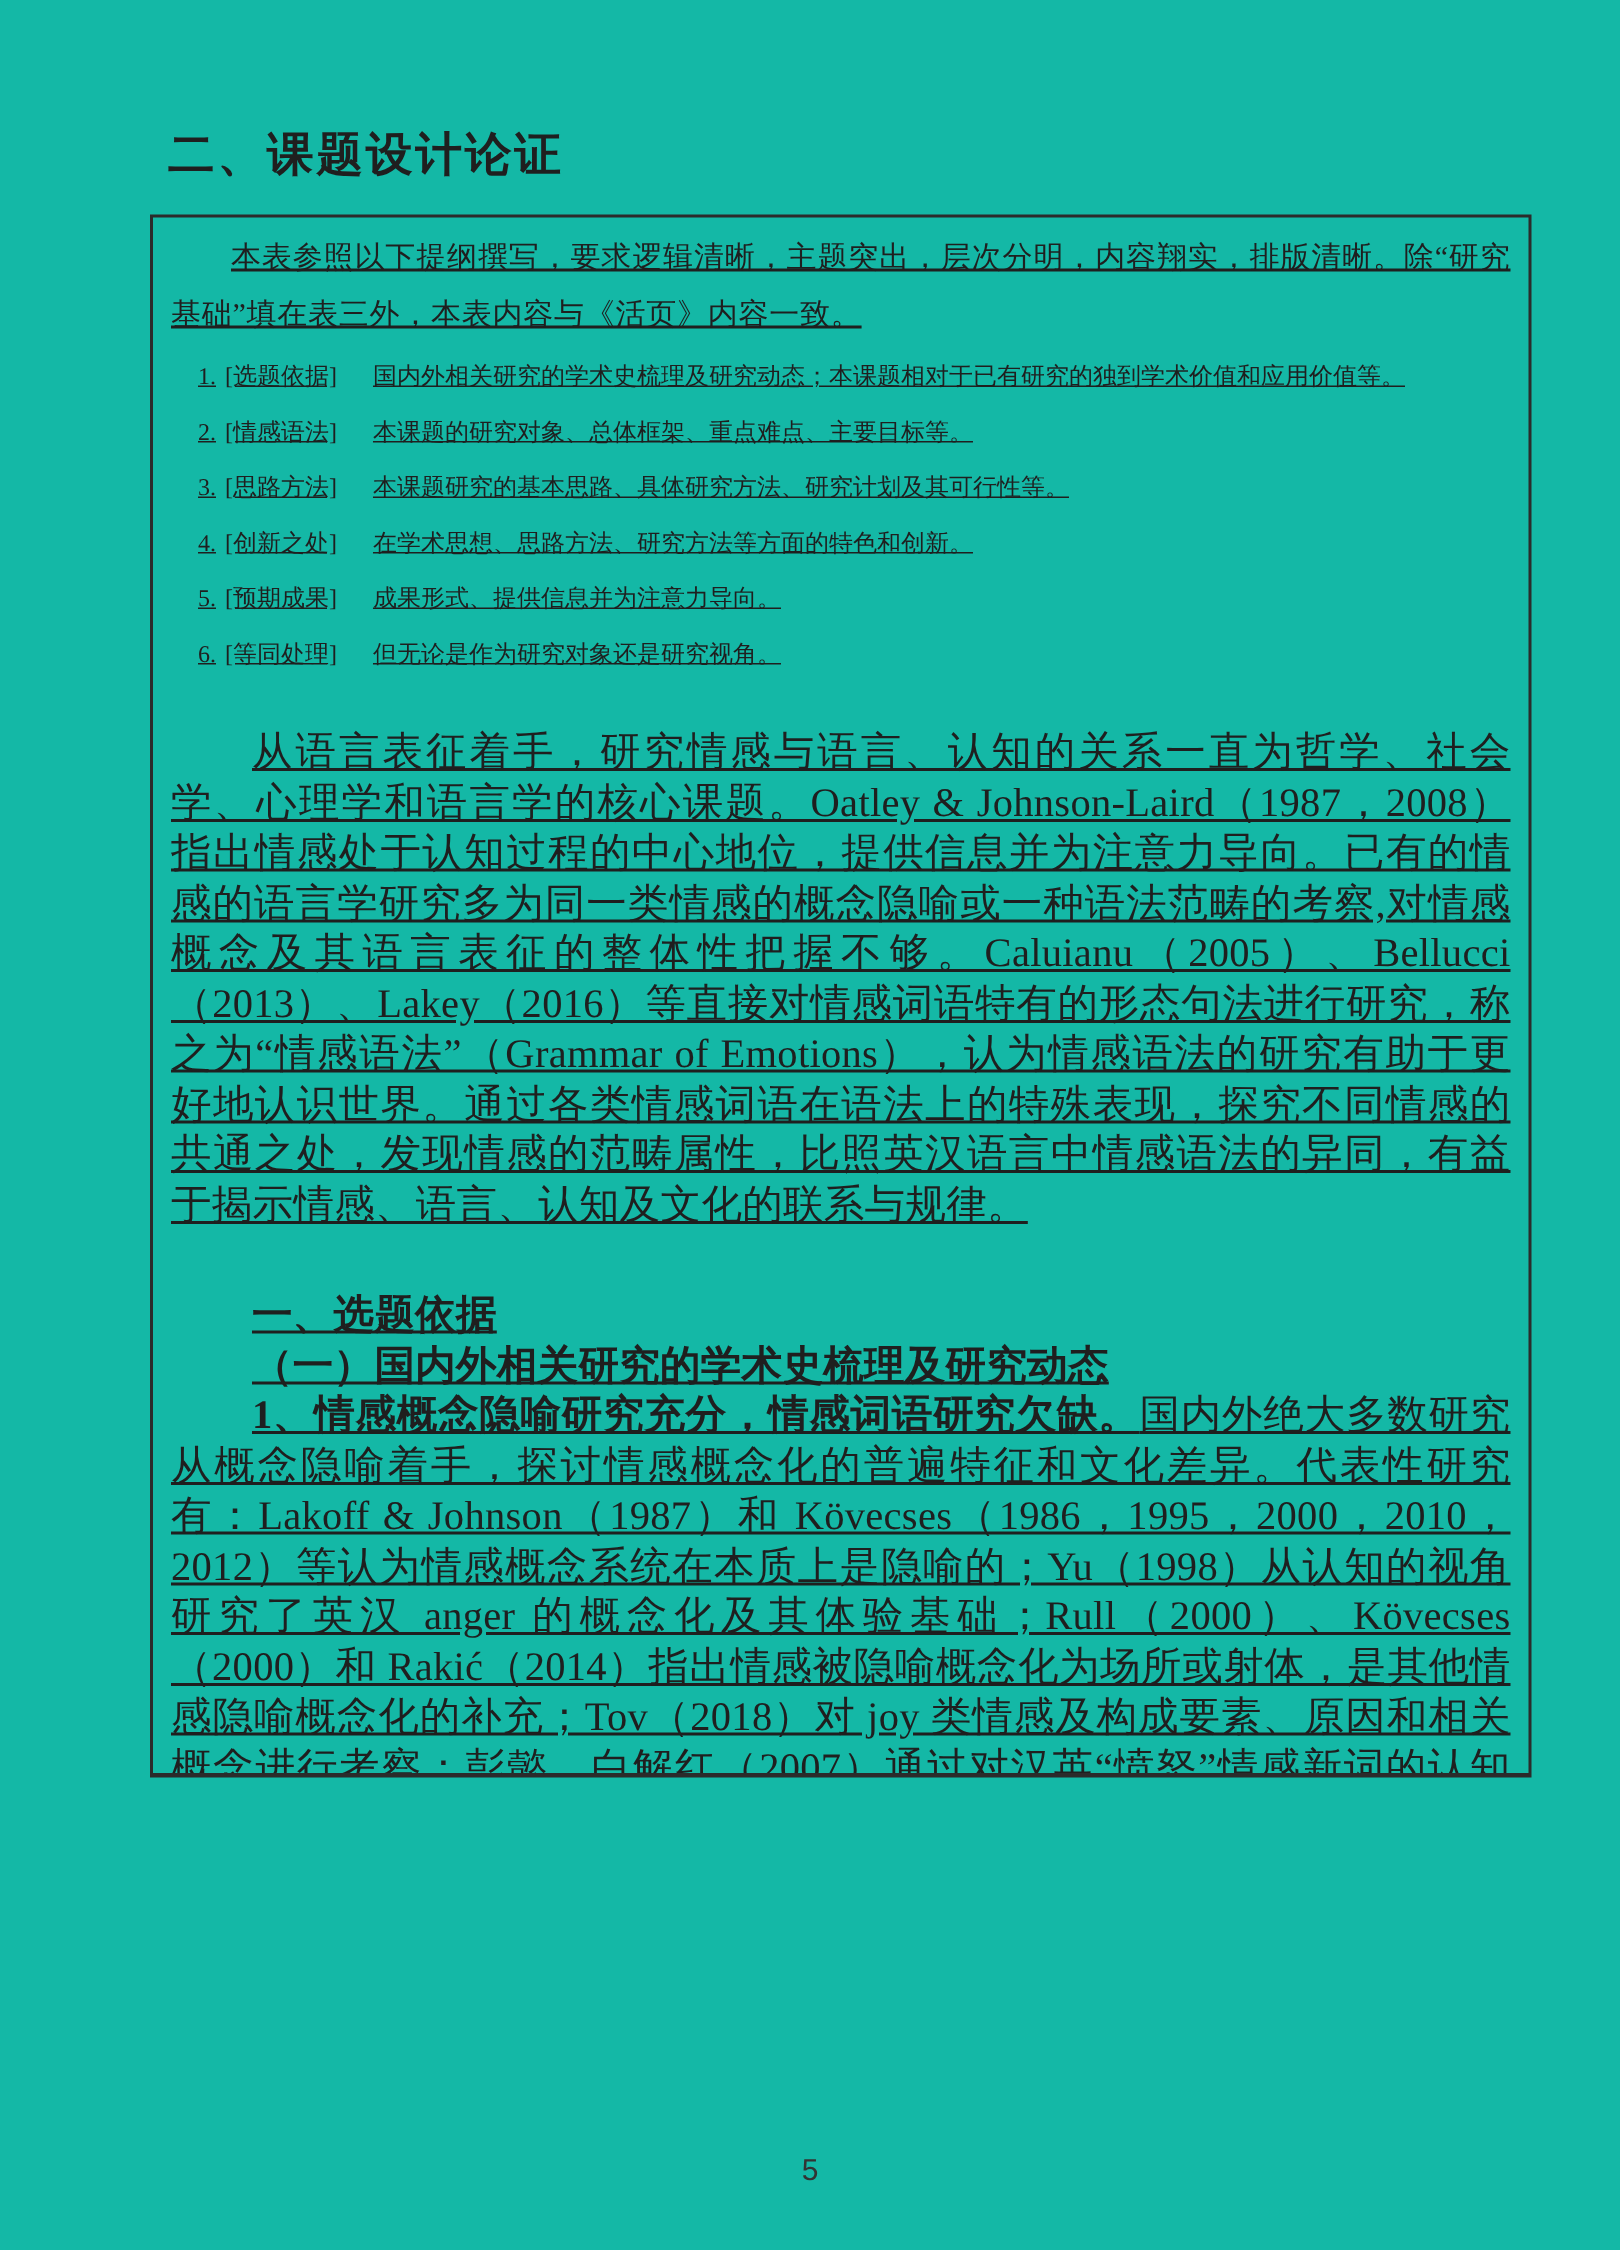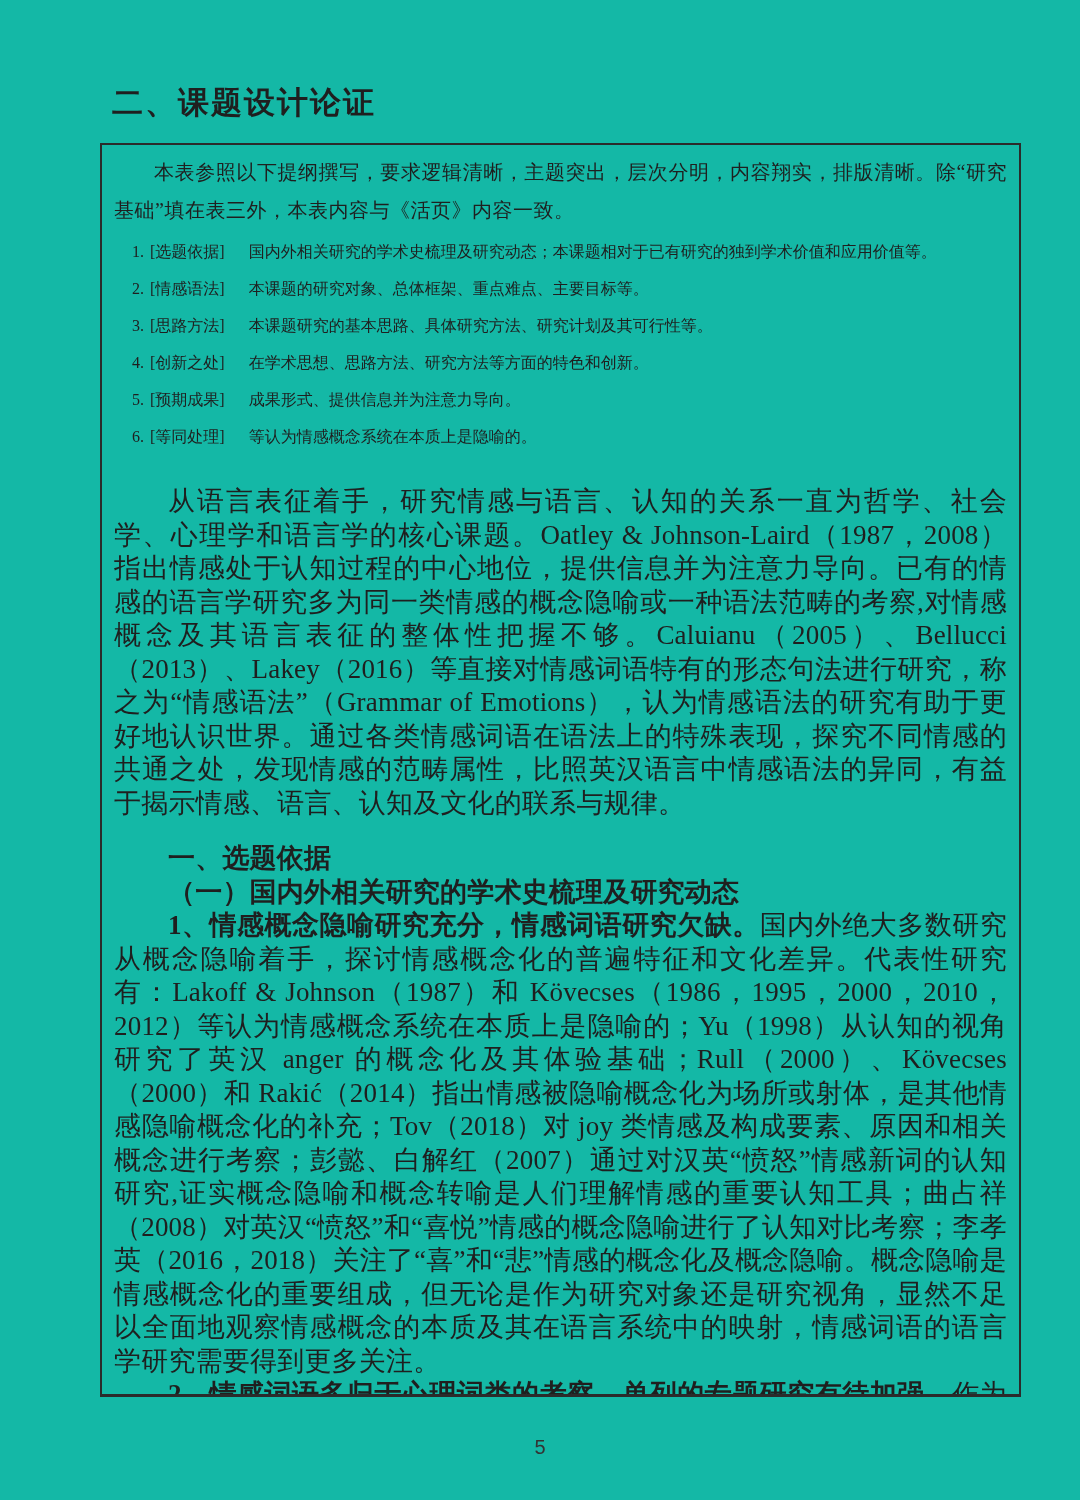--- a/index.html
+++ b/index.html
@@ -15,26 +15,27 @@
     position:absolute;
     left:112px;top:82px;
     margin:0;
     font-size:31px;
     font-weight:700;
     letter-spacing:2px;
   }
   .box{
     position:absolute;
     left:100px;top:143px;
-    width:921px;height:1254px;
+    width:921px;height:1042px;
     border:2px solid #2b2b2b;
     border-bottom-width:3px;
     box-sizing:border-box;
     padding:8px 12px 0 12px;
     overflow:hidden;
+    text-decoration:underline;
   }
   .notice-intro{
     margin:0;
     font-size:20px;
     line-height:38px;
     text-indent:2em;
     text-align:justify;
     letter-spacing:0.5px;
   }
   .notice-list{
@@ -52,21 +53,21 @@
   .body-p{
     margin:0;
     font-size:27px;
     line-height:33.5px;
     text-align:justify;
     letter-spacing:0.2px;
   }
   .indent{text-indent:2em;}
   .mt-block{margin-top:30px;}
   .heading{font-weight:700;}
-  .mt-head{margin-top:22px;}
+  .mt-head{margin-top:40px;}
   .point-lead{font-weight:700;}
   .page-number{
     position:absolute;
     left:0;top:1436px;
     width:100%;
     text-align:center;
     font-size:20px;
     font-family:"Liberation Sans","DejaVu Sans",sans-serif;
     color:#333;
   }
@@ -81,21 +82,21 @@
   <div class="box">
 
     <p class="notice-intro">本表参照以下提纲撰写，要求逻辑清晰，主题突出，层次分明，内容翔实，排版清晰。除“研究基础”填在表三外，本表内容与《活页》内容一致。</p>
 
     <div class="notice-list" id="notice-list">
         <div class="notice-item"><span class="n-num">1.</span><span class="n-label">[选题依据]</span><span class="n-text">国内外相关研究的学术史梳理及研究动态；本课题相对于已有研究的独到学术价值和应用价值等。</span></div>
         <div class="notice-item"><span class="n-num">2.</span><span class="n-label">[情感语法]</span><span class="n-text">本课题的研究对象、总体框架、重点难点、主要目标等。</span></div>
         <div class="notice-item"><span class="n-num">3.</span><span class="n-label">[思路方法]</span><span class="n-text">本课题研究的基本思路、具体研究方法、研究计划及其可行性等。</span></div>
         <div class="notice-item"><span class="n-num">4.</span><span class="n-label">[创新之处]</span><span class="n-text">在学术思想、思路方法、研究方法等方面的特色和创新。</span></div>
         <div class="notice-item"><span class="n-num">5.</span><span class="n-label">[预期成果]</span><span class="n-text">成果形式、提供信息并为注意力导向。</span></div>
-        <div class="notice-item"><span class="n-num">6.</span><span class="n-label">[等同处理]</span><span class="n-text">等认为情感概念系统在本质上是隐喻的。</span></div>
+        <div class="notice-item"><span class="n-num">6.</span><span class="n-label">[等同处理]</span><span class="n-text">但无论是作为研究对象还是研究视角。</span></div>
       </div>
 
     <p class="body-p indent mt-block">从语言表征着手，研究情感与语言、认知的关系一直为哲学、社会学、心理学和语言学的核心课题。Oatley &amp; Johnson-Laird（1987，2008）指出情感处于认知过程的中心地位，提供信息并为注意力导向。已有的情感的语言学研究多为同一类情感的概念隐喻或一种语法范畴的考察,对情感概念及其语言表征的整体性把握不够。Caluianu（2005）、Bellucci（2013）、Lakey（2016）等直接对情感词语特有的形态句法进行研究，称之为“情感语法”（Grammar of Emotions），认为情感语法的研究有助于更好地认识世界。通过各类情感词语在语法上的特殊表现，探究不同情感的共通之处，发现情感的范畴属性，比照英汉语言中情感语法的异同，有益于揭示情感、语言、认知及文化的联系与规律。</p>
 
     <p class="body-p indent heading mt-head">一、选题依据</p>
 
     <p class="body-p indent heading">（一）国内外相关研究的学术史梳理及研究动态</p>
 
 
     <p class="body-p indent"><span class="point-lead">1、情感概念隐喻研究充分，情感词语研究欠缺。</span><span>国内外绝大多数研究从概念隐喻着手，探讨情感概念化的普遍特征和文化差异。代表性研究有：Lakoff &amp; Johnson（1987）和 Kövecses（1986，1995，2000，2010，2012）等认为情感概念系统在本质上是隐喻的；Yu（1998）从认知的视角研究了英汉 anger 的概念化及其体验基础；Rull（2000）、Kövecses（2000）和 Rakić（2014）指出情感被隐喻概念化为场所或射体，是其他情感隐喻概念化的补充；Tov（2018）对 joy 类情感及构成要素、原因和相关概念进行考察；彭懿、白解红（2007）通过对汉英“愤怒”情感新词的认知研究,证实概念隐喻和概念转喻是人们理解情感的重要认知工具；曲占祥（2008）对英汉“愤怒”和“喜悦”情感的概念隐喻进行了认知对比考察；李孝英（2016，2018）关注了“喜”和“悲”情感的概念化及概念隐喻。概念隐喻是情感概念化的重要组成，但无论是作为研究对象还是研究视角，显然不足以全面地观察情感概念的本质及其在语言系统中的映射，情感词语的语言学研究需要得到更多关注。</span></p>

